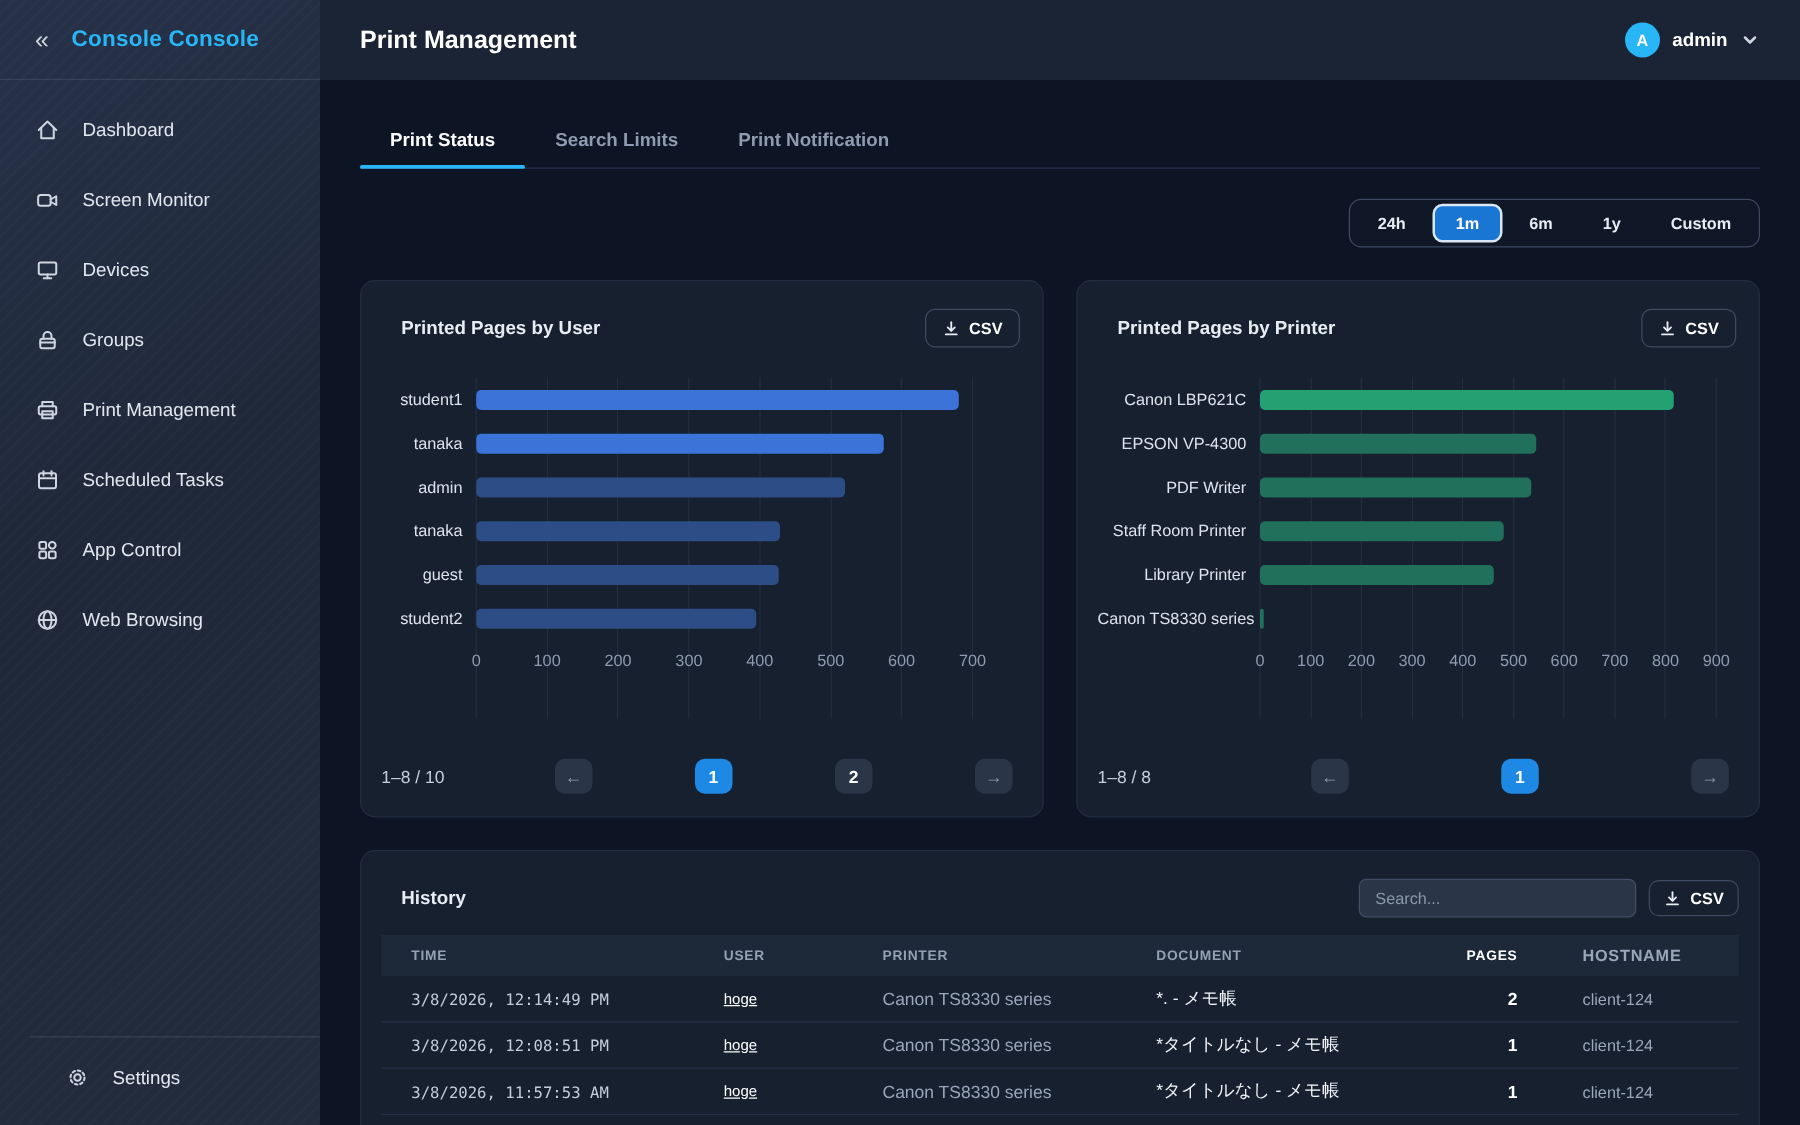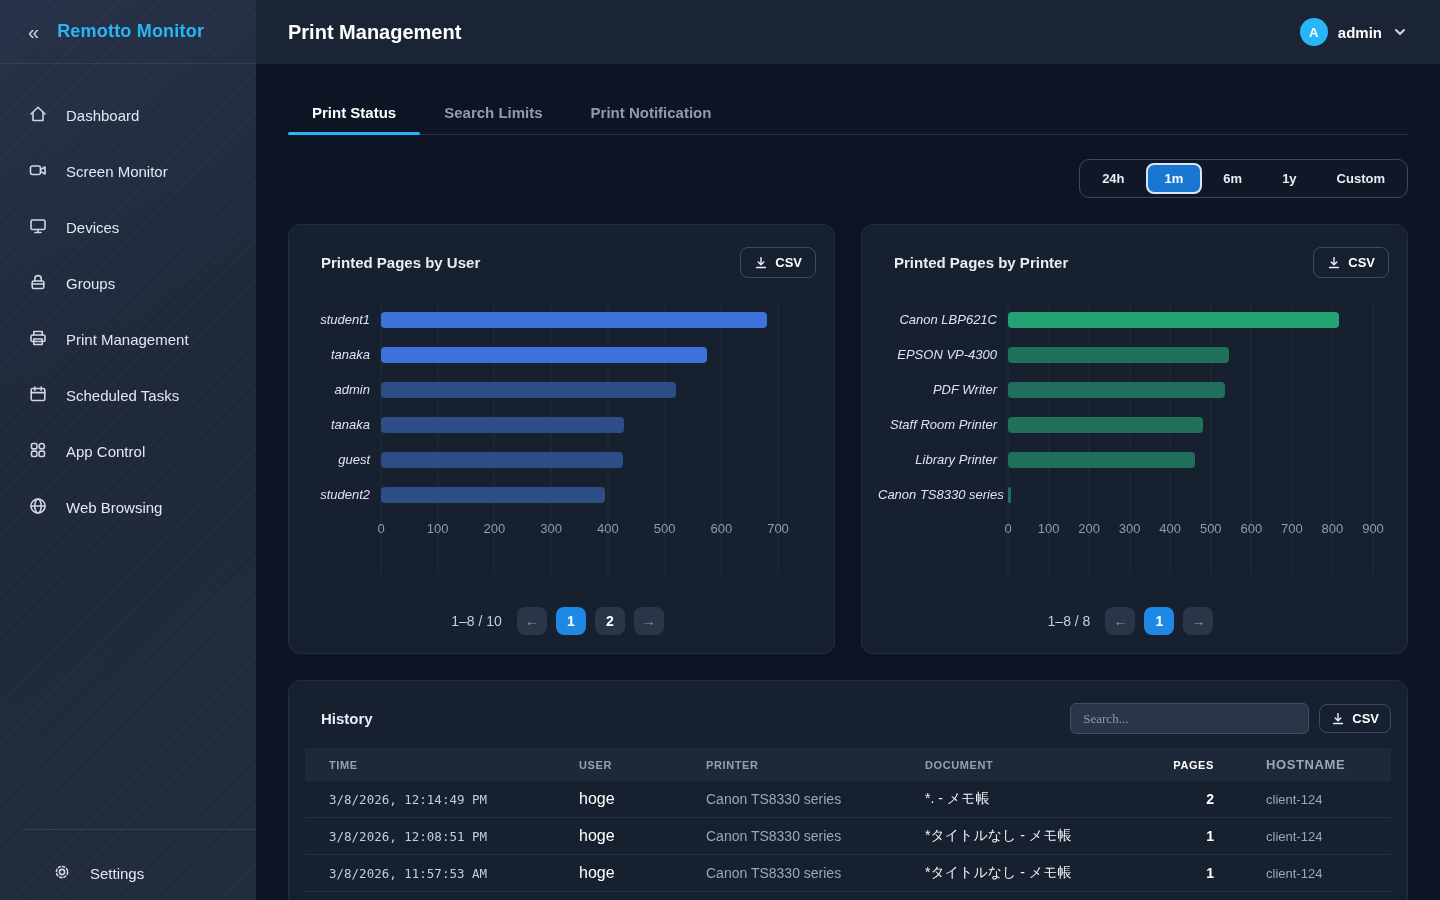--- a/index.html
+++ b/index.html
@@ -22,21 +22,21 @@
     background: repeating-linear-gradient(135deg, rgba(255,255,255,0.016) 0 2px, transparent 2px 7px);
   }
   .sb-head {
     height: 64px; display: flex; align-items: center; padding: 0 20px 0 24px;
     border-bottom: 1px solid rgba(255,255,255,0.08); flex: 0 0 64px; position: relative; z-index: 1;
   }
   .collapse-btn { color: #cfd6e1; font-size: 20px; cursor: pointer; background: none; border: none; line-height: 1; padding: 2px 4px; }
   .sb-title { color: #29b6f6; font-size: 18px; font-weight: 700; margin-left: 14px; letter-spacing: 0.2px; }
   .sb-nav { padding: 20px 0 0 0; flex: 1; position: relative; z-index: 1; }
   .sb-item {
-    display: flex; align-items: flex-end; gap: 18px; height: 40px; margin: 0 8px 16px 8px;
+    display: flex; align-items: center; gap: 18px; height: 40px; margin: 0 8px 16px 8px;
     padding: 0 16px 0 20px; border-radius: 8px; cursor: pointer; color: #e2e8f0; font-size: 15px;
   }
   .sb-item svg { flex: 0 0 20px; }
   .sb-footer { border-top: 1px solid rgba(255,255,255,0.1); padding: 12px 0 18px; position: relative; z-index: 1; margin-left: 24px; }
   .icon { stroke: #cfd6e1; fill: none; stroke-width: 1.6; stroke-linecap: round; stroke-linejoin: round; }
 
   
   .main { flex: 1; display: flex; flex-direction: column; min-width: 0; }
   .topbar {
     height: 64px; flex: 0 0 64px; background: #1b2434;
@@ -85,69 +85,69 @@
   .csv-btn {
     display: flex; align-items: center; gap: 7px; padding: 7px 13px; cursor: pointer;
     background: transparent; border: 1px solid #3d4a5f; border-radius: 8px; color: #fff;
     font-size: 13px; font-weight: 600; font-family: inherit;
   }
   .csv-btn svg { stroke: #e8edf4; fill: none; stroke-width: 1.7; stroke-linecap: round; stroke-linejoin: round; }
 
   .plot { position: relative; flex: 1; margin-top: 22px; }
   .grid-layer { position: absolute; top: 0; bottom: 30px; left: var(--labelw); right: var(--rightm); }
   .gridline { position: absolute; top: 0; bottom: 0; width: 1px; background: rgba(255,255,255,0.06); transform: translateX(-0.5px); }
-  .rows { position: relative; font-style: italic; }
+  .rows { position: relative; }
   .crow { display: flex; align-items: center; height: 35px; }
   .clabel { width: var(--labelw); text-align: right; padding-right: 11px; font-size: 13px; color: #dde4ee; white-space: nowrap; }
   .ctrack { flex: 1; margin-right: var(--rightm); height: 16px; position: relative; }
   .cbar { position: absolute; left: 0; top: 0; height: 16px; border-radius: 4px; min-width: 3px; }
   .ticks { position: relative; height: 30px; margin-left: var(--labelw); margin-right: var(--rightm); }
   .tick { position: absolute; top: 9px; transform: translateX(-50%); font-size: 13px; color: #8e9bb0; }
 
-  .pager { display: flex; align-items: center; justify-content: center; gap: 9px; padding: 2px 8px 2px 0; }
+  .pager { display: flex; align-items: center; justify-content: space-between; gap: 9px; padding: 2px 8px 2px 0; }
   .pager-label { font-size: 14px; color: #c6cfdc; margin-right: 6px; }
   .pg-btn {
     width: 30px; height: 28px; border-radius: 8px; border: none; cursor: pointer;
     background: #2a3547; color: #fff; font-size: 14px; font-weight: 700; font-family: inherit;
     display: flex; align-items: center; justify-content: center;
   }
   .pg-btn.arrow { color: #8e99ac; }
   .pg-btn.active { background: #1e88e5; color: #fff; }
 
   
   .history-card { margin-top: 26px; padding: 16px; height: 300px; }
   .hist-head { display: flex; align-items: center; justify-content: space-between; padding: 6px 0 14px 16px; }
   .hist-right { display: flex; align-items: center; gap: 10px; }
   .search-input {
-    width: 239px; height: 31px; background: #2a3548; border: 1px solid #414e64; border-radius: 6px;
-    color: #e8edf4; font-size: 13px; padding: 0 12px; font-family: Liberation Serif, serif; outline: none;
+    width: 222px; height: 31px; background: #2a3548; border: 1px solid #414e64; border-radius: 6px;
+    color: #e8edf4; font-size: 13px; padding: 0 12px; font-family: Liberation Sans, sans-serif; outline: none;
   }
   .search-input::placeholder { color: #8b98ad; }
   .csv-btn.small { padding: 6px 11px; }
 
   .trow {
     display: grid; grid-template-columns: 250px 127px 219px 229px 60px 1fr;
     align-items: center; padding: 0 24px;
   }
   .thead { background: #1d2838; height: 33px; font-size: 11px; font-weight: 700; letter-spacing: 0.6px; color: #93a1b5; }
   .tbody .trow { height: 37px; border-bottom: 1px solid #232f44; font-size: 14px; }
   .c-time { font-family: "DejaVu Sans Mono", monospace; font-size: 12.5px; color: #c3cddb; }
-  .c-user { color: #fff; font-size: 16px; }
+  .c-user { color: #fff; font-size: 12px; text-decoration: underline; }
   .c-printer { color: #9aa7bb; }
   .c-doc { color: #f2f5f9; }
   .c-pages { text-align: right; font-weight: 700; color: #fff; }
   .c-host { padding-left: 52px; color: #9aa7bb; font-size: 13px; }
 </style>
 </head>
 <body>
 
 <aside class="sidebar">
   <div class="sb-head">
     <button class="collapse-btn">«</button>
-    <span class="sb-title">Remotto Monitor</span>
+    <span class="sb-title">Console Console</span>
   </div>
   <nav class="sb-nav">
     <div class="sb-item">
       <svg class="icon" width="20" height="20" viewBox="0 0 20 20">
           <path d="M3 10 L10 3.2 L17 10"></path>
           <path d="M5 8.3 V16.5 H15 V8.3"></path>
         </svg>
       <span>Dashboard</span>
     </div>
     <div class="sb-item">

